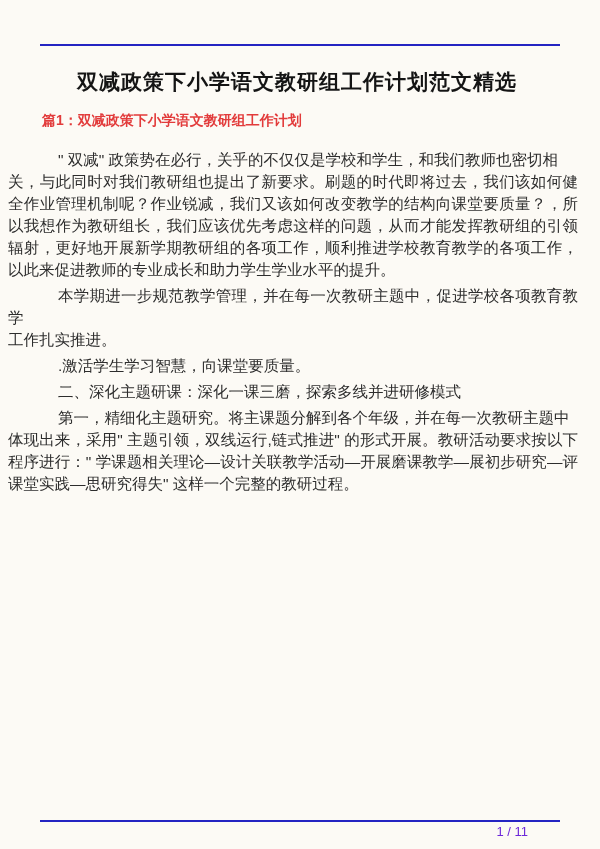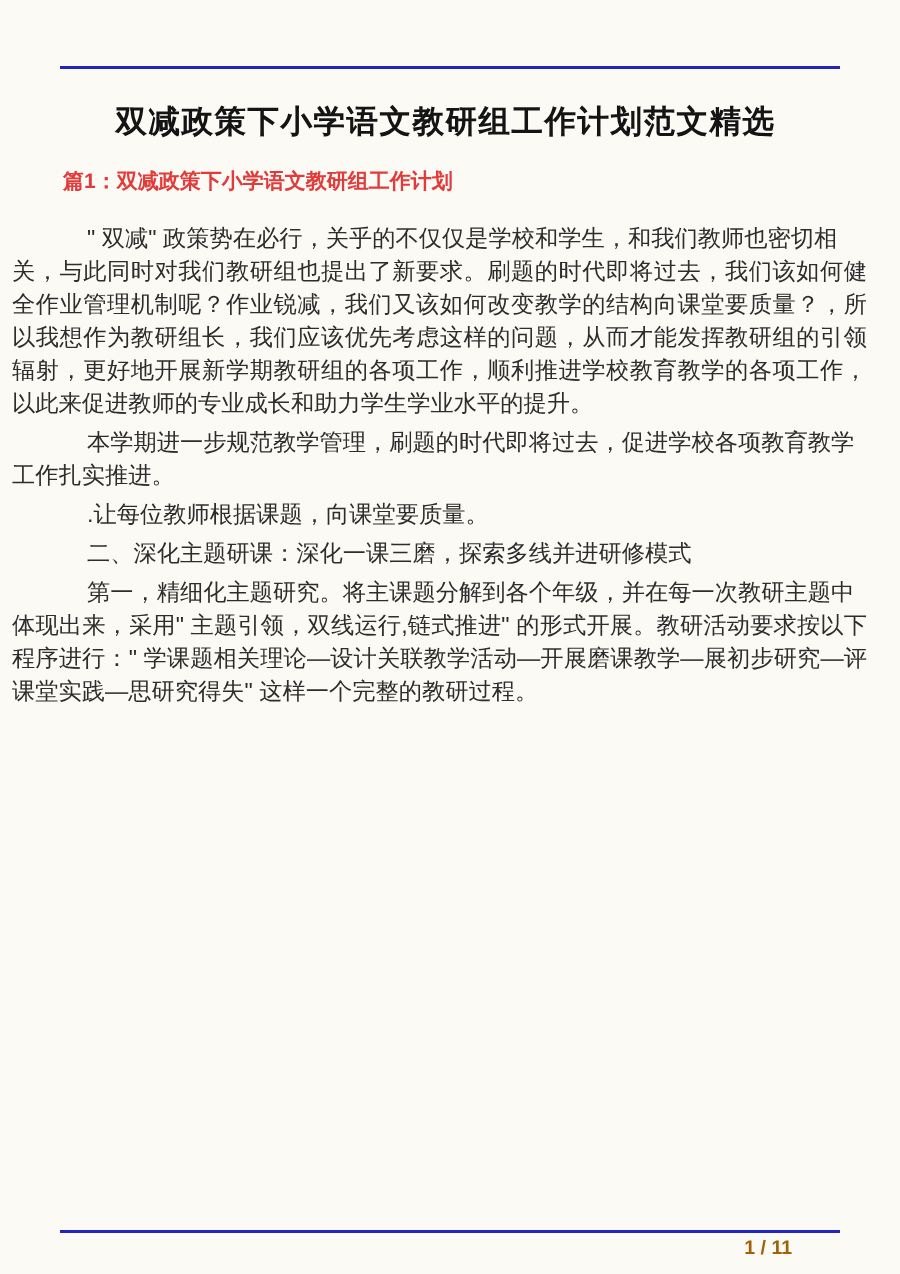--- a/index.html
+++ b/index.html
@@ -55,42 +55,42 @@
     line-height: 22px;
     text-indent: 50px;
     text-align: justify;
     white-space: pre-wrap;
   }
   .page-num {
     position: absolute;
     top: 824px;
     right: 72px;
     font-size: 13px;
-    font-weight: bold;
-    color: #a16207;
+    font-weight: normal;
+    color: #6d28d9;
   }
 </style>
 </head>
 <body>
 
 <div class="page">
 
   <div class="rule rule-top"></div>
 
   <div class="content">
     <div class="doc-title">双减政策下小学语文教研组工作计划范文精选</div>
 
     <div class="heading-red">篇1：双减政策下小学语文教研组工作计划</div>
 
     <div class="body-text">
       <div class="para">" 双减" 政策势在必行，关乎的不仅仅是学校和学生，和我们教师也密切相
 关，与此同时对我们教研组也提出了新要求。刷题的时代即将过去，我们该如何健全作业管理机制呢？作业锐减，我们又该如何改变教学的结构向课堂要质量？，所以我想作为教研组长，我们应该优先考虑这样的问题，从而才能发挥教研组的引领辐射，更好地开展新学期教研组的各项工作，顺利推进学校教育教学的各项工作，以此来促进教师的专业成长和助力学生学业水平的提升。</div>
-      <div class="para">本学期进一步规范教学管理，刷题的时代即将过去，促进学校各项教育教学
+      <div class="para">本学期进一步规范教学管理，并在每一次教研主题中，促进学校各项教育教学
 工作扎实推进。</div>
-      <div class="para">.让每位教师根据课题，向课堂要质量。</div>
+      <div class="para">.激活学生学习智慧，向课堂要质量。</div>
       <div class="para">二、深化主题研课：深化一课三磨，探索多线并进研修模式</div>
       <div class="para">第一，精细化主题研究。将主课题分解到各个年级，并在每一次教研主题中
 体现出来，采用" 主题引领，双线运行,链式推进" 的形式开展。教研活动要求按以下程序进行：" 学课题相关理论—设计关联教学活动—开展磨课教学—展初步研究—评课堂实践—思研究得失" 这样一个完整的教研过程。</div>
     </div>
   </div>
 
   <div class="rule rule-bottom"></div>
 
   <div class="page-num">1 / 11</div>
 

